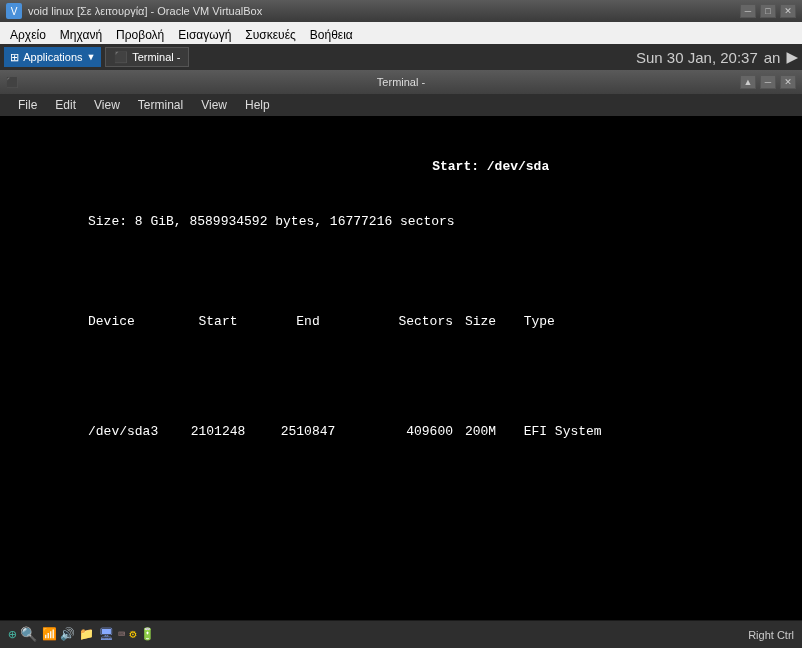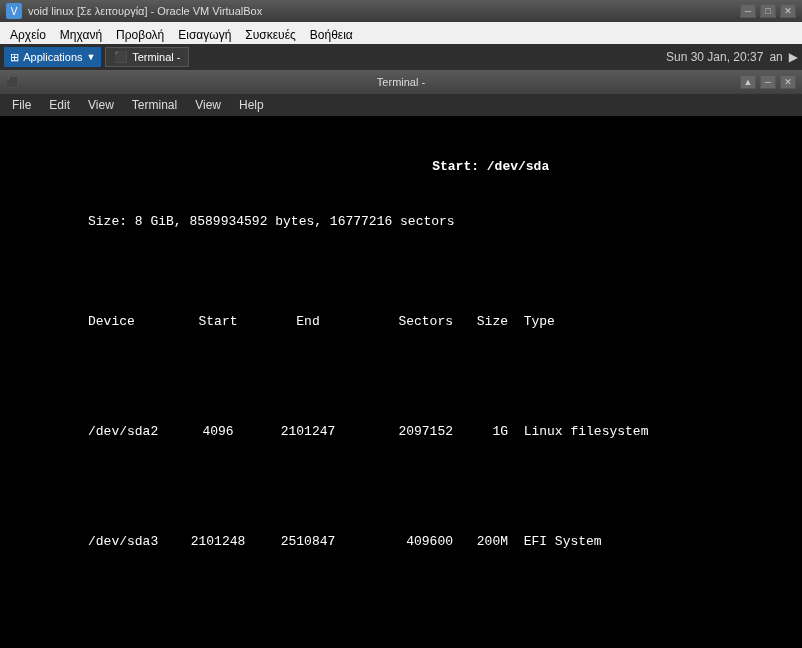--- a/index.html
+++ b/index.html
@@ -69,21 +69,21 @@
       font-size: 11px;
       gap: 4px;
     }
     .taskbar-right {
       margin-left: auto;
       display: flex;
       align-items: center;
       gap: 6px;
       color: #ccc;
       font-family: Arial, sans-serif;
-      font-size: 12px;
+      font-size: 15px;
     }
     .terminal-title-bar {
       background: linear-gradient(to bottom, #5a5a5a, #404040);
       height: 24px;
       display: flex;
       align-items: center;
       justify-content: space-between;
       padding: 0 6px;
       color: #ddd;
       font-family: Arial, sans-serif;
@@ -91,21 +91,21 @@
     }
     .terminal-title-bar-controls { display: flex; gap: 4px; }
     .term-btn { width: 16px; height: 14px; background: #666; border: 1px solid #555; display: flex; align-items: center; justify-content: center; font-size: 9px; color: #ccc; }
 
     
     .terminal-menu {
       background: #2e2e2e;
       height: 22px;
       display: flex;
       align-items: center;
-      padding: 0 4px;
+      padding: 0 10px;
       gap: 2px;
       color: #ddd;
       font-family: Arial, sans-serif;
       font-size: 12px;
     }
     .terminal-menu-item { padding: 2px 8px; cursor: pointer; }
 
     
     .terminal-content {
       background: #000;
@@ -114,21 +114,21 @@
       font-family: 'Courier New', monospace;
       font-size: 13px;
       line-height: 1.4;
       white-space: pre;
     }
 
     .col-device { display: inline-block; width: 85px; }
     .col-start { display: inline-block; width: 90px; text-align: center; }
     .col-end { display: inline-block; width: 90px; text-align: center; margin-top: 19px; }
     .col-sectors { display: inline-block; width: 100px; text-align: right; }
-    .col-size { display: inline-block; width: 55px; text-align: right; }
+    .col-size { display: inline-block; width: 55px; text-align: center; }
 
     
     .system-tray {
       background: #2e2e2e;
       height: 28px;
       display: flex;
       align-items: center;
       padding: 0 8px;
       gap: 4px;
       border-top: 1px solid #1a1a1a;
@@ -217,23 +217,20 @@
       <span class="terminal-menu-item">View</span>
       <span class="terminal-menu-item">Help</span>
     </div>
 
     <div class="terminal-inner">
       <div class="terminal-content">
         <div style="text-align:center; font-weight:bold;">                       <span>Start: /dev/sda</span></div>
         <div>          <span>Size: 8 GiB, 8589934592 bytes, 16777216 sectors</span></div>
         <div style="margin-top:8px;">
           <span class="col-device">Device</span><span class="col-start">Start</span><span class="col-end">End</span><span class="col-sectors">Sectors</span><span class="col-size">Size</span>  <span>Type</span>
-        </div>
-        <div class="table-row">
-          <span class="col-device">/dev/sda2</span><span class="col-start">4096</span><span class="col-end">2101247</span><span class="col-sectors">2097152</span><span class="col-size">1G</span>  <span>Linux filesystem</span>
         </div>
         <div class="table-row">
           <span class="col-device">/dev/sda3</span><span class="col-start">2101248</span><span class="col-end">2510847</span><span class="col-sectors">409600</span><span class="col-size">200M</span>  <span>EFI System</span>
         </div>
         
         
       </div>
 
     </div>
 

